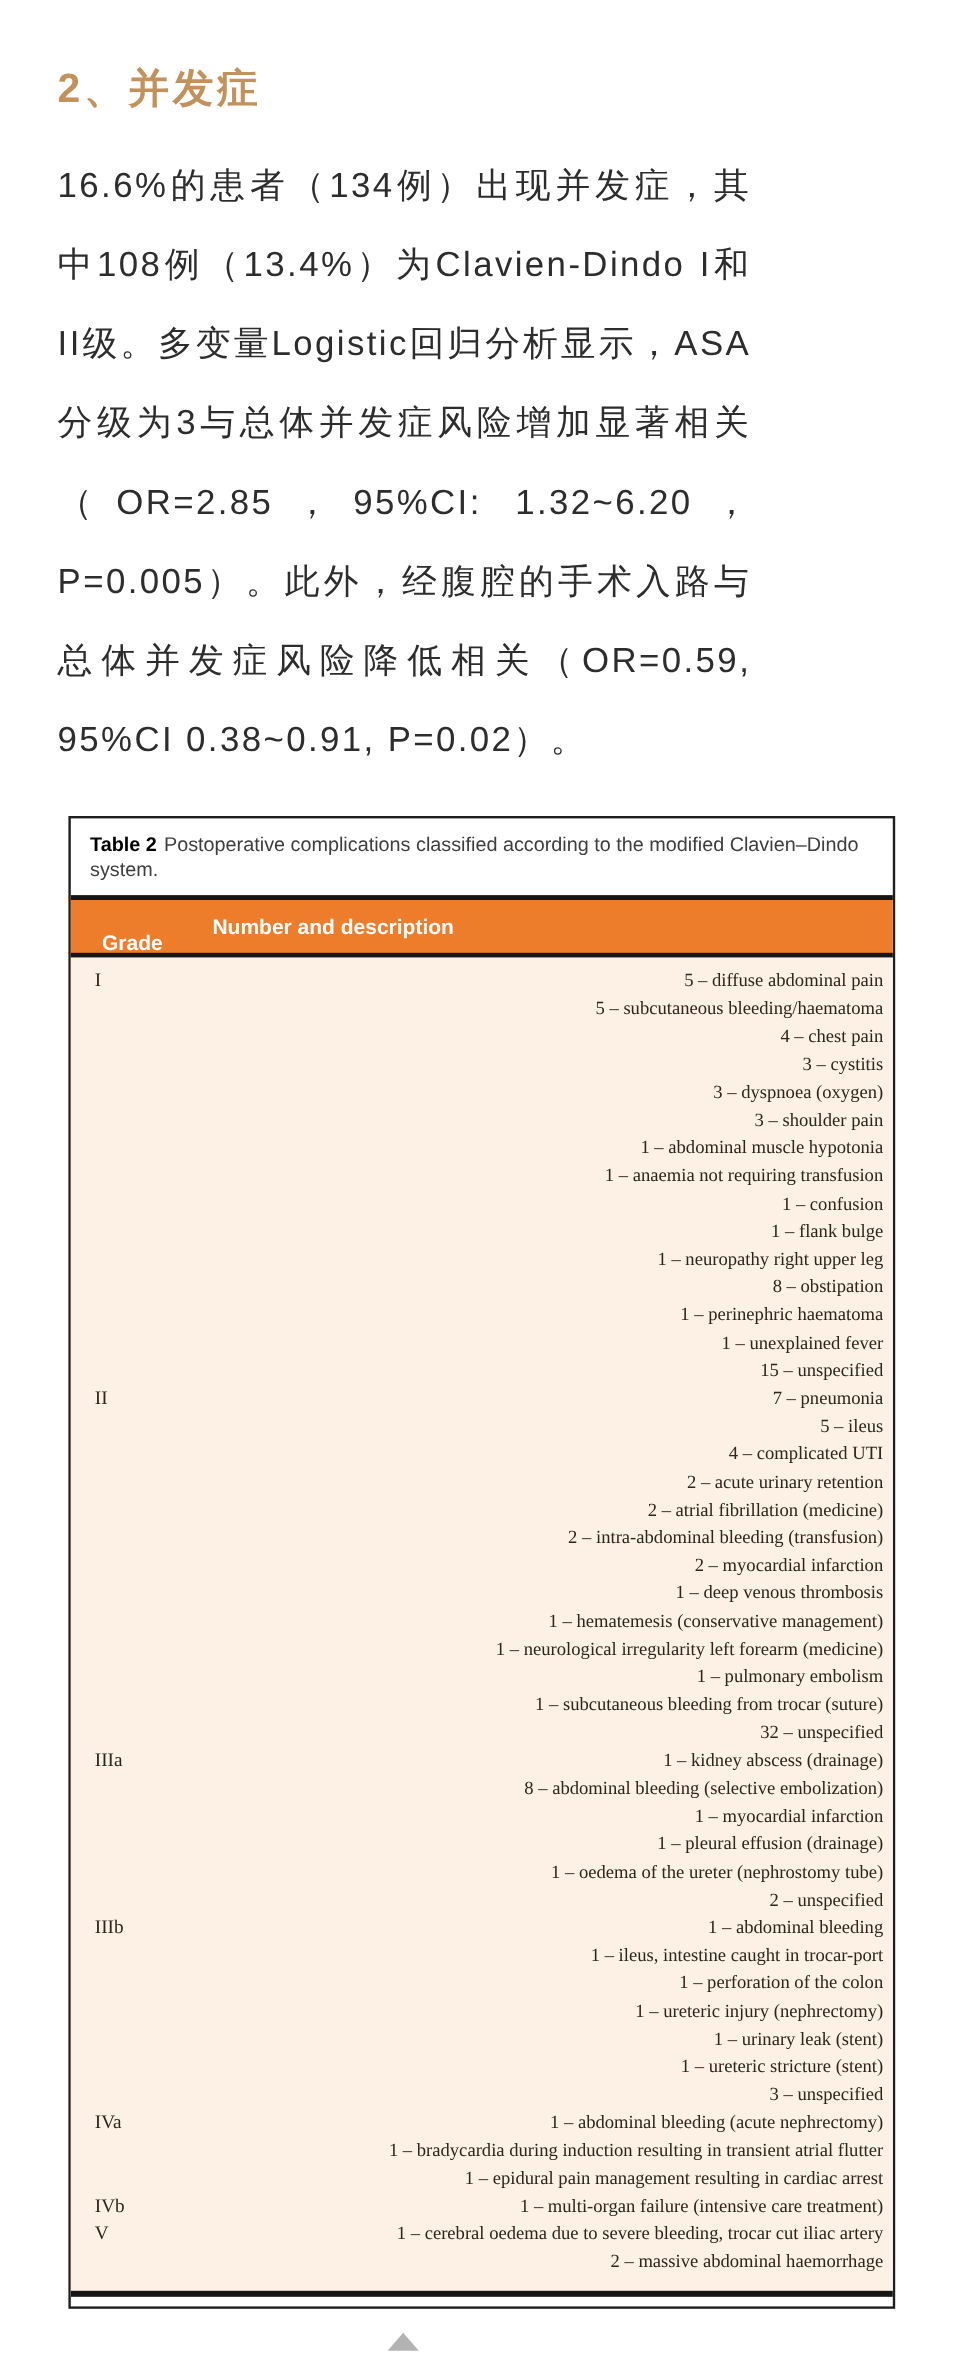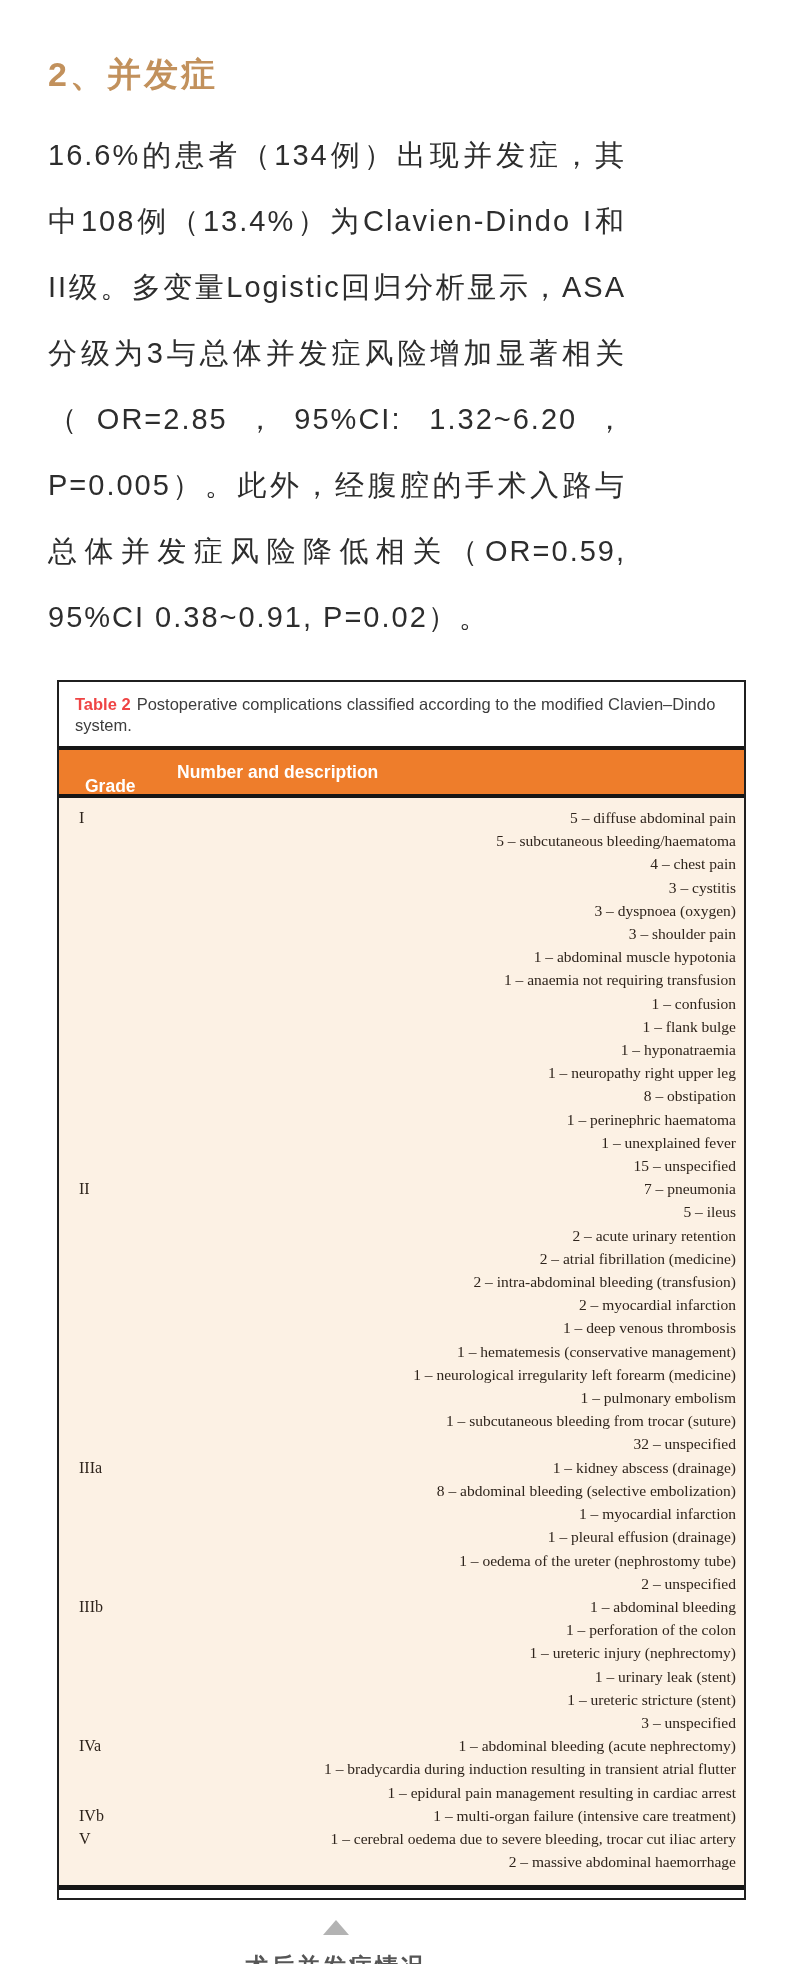--- a/index.html
+++ b/index.html
@@ -42,21 +42,21 @@
     background: #ffffff;
     padding: 10px 0 8px 0;
   }
   .table-caption {
     padding: 2px 18px 10px 16px;
     font-size: 16.5px;
     line-height: 21px;
     color: #3d3d3d;
   }
   .cap-label {
-    color: #ef4444;
+    color: #000000;
     font-weight: bold;
     margin-right: 6px;
   }
   .thead {
     display: flex;
     align-items: center;
     background: #ee7d2b;
     border-top: 4px solid #161616;
     border-bottom: 4px solid #161616;
     height: 52px;
@@ -142,33 +142,33 @@
             <div class="item-line">5 – diffuse abdominal pain</div>
             <div class="item-line">5 – subcutaneous bleeding/haematoma</div>
             <div class="item-line">4 – chest pain</div>
             <div class="item-line">3 – cystitis</div>
             <div class="item-line">3 – dyspnoea (oxygen)</div>
             <div class="item-line">3 – shoulder pain</div>
             <div class="item-line">1 – abdominal muscle hypotonia</div>
             <div class="item-line">1 – anaemia not requiring transfusion</div>
             <div class="item-line">1 – confusion</div>
             <div class="item-line">1 – flank bulge</div>
-            <div class="item-line">1 – hyponatraemia</div>
             <div class="item-line">1 – neuropathy right upper leg</div>
             <div class="item-line">8 – obstipation</div>
             <div class="item-line">1 – perinephric haematoma</div>
             <div class="item-line">1 – unexplained fever</div>
             <div class="item-line">15 – unspecified</div>
           </div>
         </div>
         <div class="sect">
           <div class="grade-cell">II</div>
           <div class="items-cell">
             <div class="item-line">7 – pneumonia</div>
             <div class="item-line">5 – ileus</div>
+            <div class="item-line">4 – complicated UTI</div>
             <div class="item-line">2 – acute urinary retention</div>
             <div class="item-line">2 – atrial fibrillation (medicine)</div>
             <div class="item-line">2 – intra-abdominal bleeding (transfusion)</div>
             <div class="item-line">2 – myocardial infarction</div>
             <div class="item-line">1 – deep venous thrombosis</div>
             <div class="item-line">1 – hematemesis (conservative management)</div>
             <div class="item-line">1 – neurological irregularity left forearm (medicine)</div>
             <div class="item-line">1 – pulmonary embolism</div>
             <div class="item-line">1 – subcutaneous bleeding from trocar (suture)</div>
             <div class="item-line">32 – unspecified</div>
@@ -182,20 +182,21 @@
             <div class="item-line">1 – myocardial infarction</div>
             <div class="item-line">1 – pleural effusion (drainage)</div>
             <div class="item-line">1 – oedema of the ureter (nephrostomy tube)</div>
             <div class="item-line">2 – unspecified</div>
           </div>
         </div>
         <div class="sect">
           <div class="grade-cell">IIIb</div>
           <div class="items-cell">
             <div class="item-line">1 – abdominal bleeding</div>
+            <div class="item-line">1 – ileus, intestine caught in trocar-port</div>
             <div class="item-line">1 – perforation of the colon</div>
             <div class="item-line">1 – ureteric injury (nephrectomy)</div>
             <div class="item-line">1 – urinary leak (stent)</div>
             <div class="item-line">1 – ureteric stricture (stent)</div>
             <div class="item-line">3 – unspecified</div>
           </div>
         </div>
         <div class="sect">
           <div class="grade-cell">IVa</div>
           <div class="items-cell">

